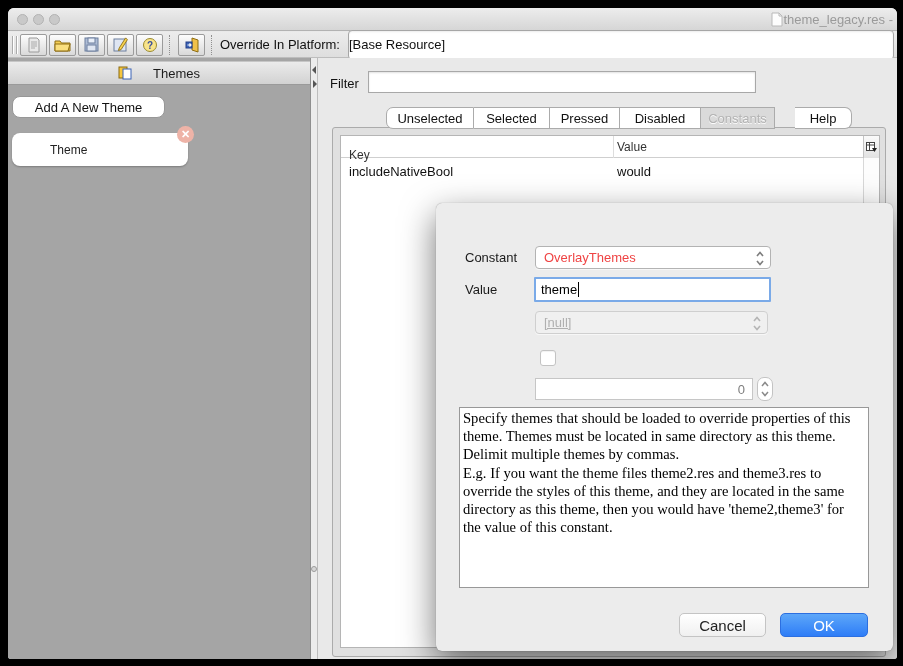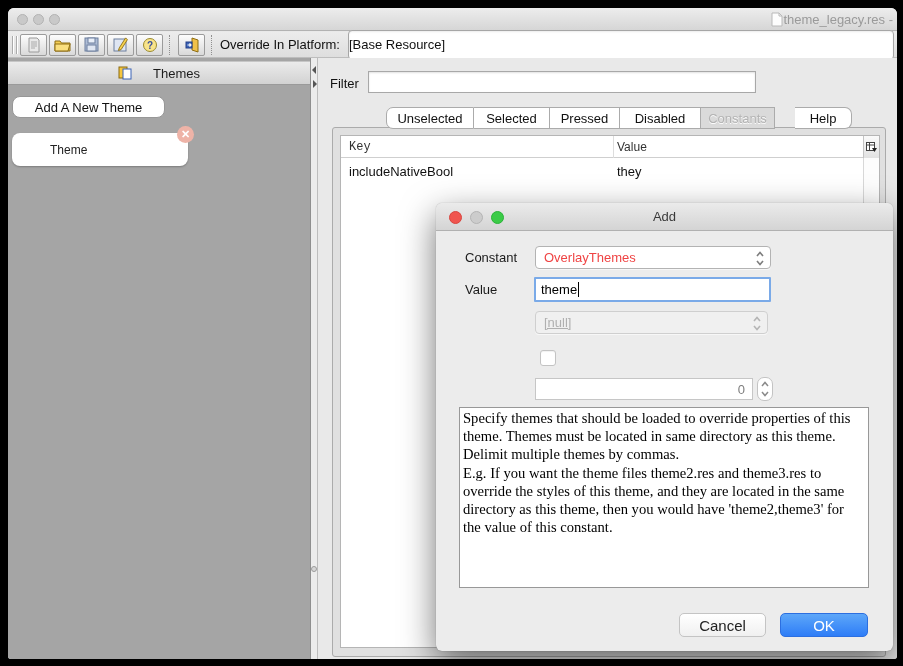--- a/index.html
+++ b/index.html
@@ -73,21 +73,21 @@
   .tab.first { border-left:1px solid #ababab; border-radius:7px 0 0 7px; }
   .tab.last  { border-radius:0 7px 7px 0;margin-left:20px; }
   .tab.selected { background:#dadada; color:#b3b3b3; text-shadow:0 1px 0 rgba(255,255,255,.9); }
 
   .tabpanel { position:absolute; left:14px; top:69px; width:554px; bottom:2px; background:#e0e0e0;
               border:1px solid #ababab; border-radius:3px; }
   .tablewrap { position:absolute; left:7px; top:7px; right:5px; bottom:8px; background:#fff;
                border:1px solid #b5b5b5; }
   .thead { position:absolute; left:0; top:0; right:0; height:22px; background:#fff;
            border-bottom:1px solid #cfcfcf; font-size:12px; color:#333; }
-  .th-key { position:absolute; left:8px; top:4px;font-family:Liberation Mono, monospace; }
+  .th-key { position:absolute; left:8px; top:12px; }
   .th-val { position:absolute; left:276px; top:4px; }
   .th-div { position:absolute; left:272px; top:0; width:1px; height:22px; background:#ddd; }
   .corner-btn { position:absolute; right:0; top:0; width:16px; height:22px;
                 background:linear-gradient(#fafafa,#e2e2e2); border-left:1px solid #c4c4c4;
                 display:flex; align-items:center; justify-content:center; }
   .trow { position:absolute; left:0; top:22px; right:16px; height:26px; font-size:13px; color:#111; }
   .td-key { position:absolute; left:8px; top:6px; }
   .td-val { position:absolute; left:276px; top:6px; }
   .vscroll { position:absolute; right:0; top:22px; width:16px; bottom:0; background:#fdfdfd;
              border-left:1px solid #d8d8d8; }
@@ -245,35 +245,29 @@
             <div class="corner-btn">
               <svg width="11" height="11" viewBox="0 0 11 11">
                 <rect x="0.5" y="0.5" width="8" height="8" fill="#fff" stroke="#444"></rect>
                 <path d="M0.5 3 h8 M3.5 0.5 v8" stroke="#444"></path>
                 <path d="M6 6 h5 l-2.5 4 z" fill="#222"></path>
               </svg>
             </div>
           </div>
           <div class="trow">
             <span class="td-key">includeNativeBool</span>
-            <span class="td-val">they</span>
+            <span class="td-val">would</span>
           </div>
           <div class="vscroll"></div>
         </div>
       </div>
     </div>
   </div>
 
   <div class="dialog">
-    <div class="dlg-titlebar">
-      <div class="dl close"></div>
-      <div class="dl min"></div>
-      <div class="dl zoom"></div>
-      <div class="dlg-title">Add</div>
-    </div>
 
     <span class="dlg-label" style="left:29px; top:47px;">Constant</span>
     <div class="combo" style="left:99px; top:43px; width:236px;">
       <span>OverlayThemes</span>
       <svg class="chevrons" width="10" height="17" viewBox="0 0 10 17">
         <path d="M2 6 L5 2.5 8 6" fill="none" stroke="#7d7d7d" stroke-width="1.6"></path>
         <path d="M2 11 L5 14.5 8 11" fill="none" stroke="#7d7d7d" stroke-width="1.6"></path>
       </svg>
     </div>
 

